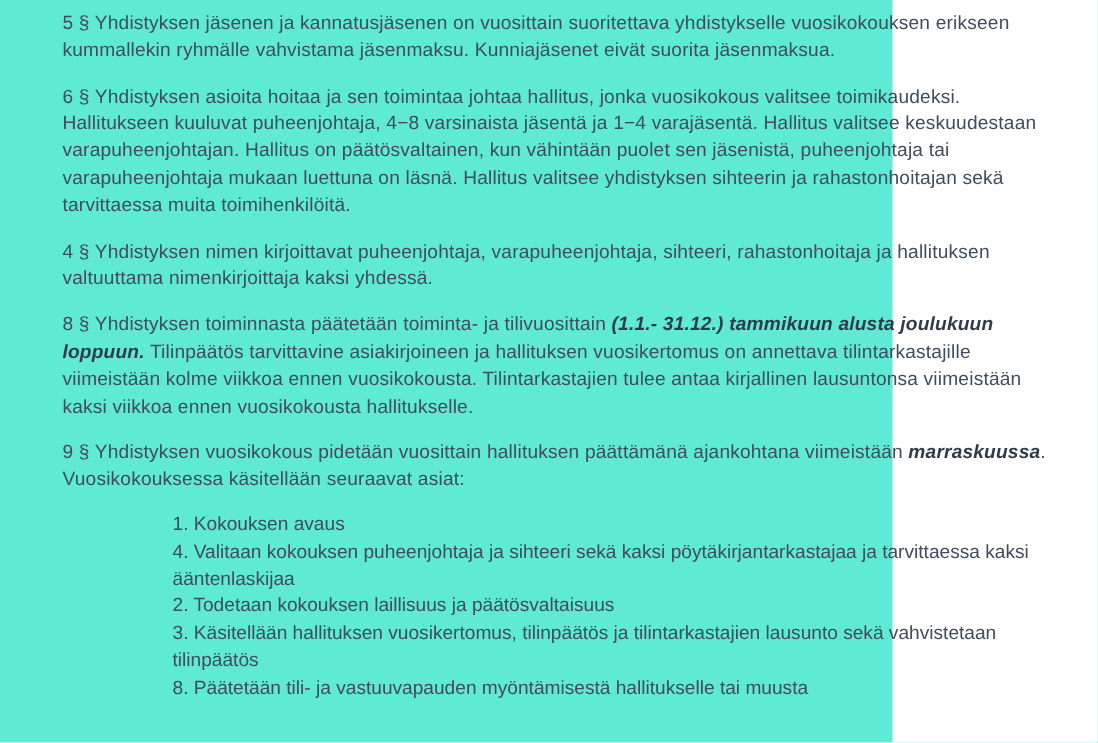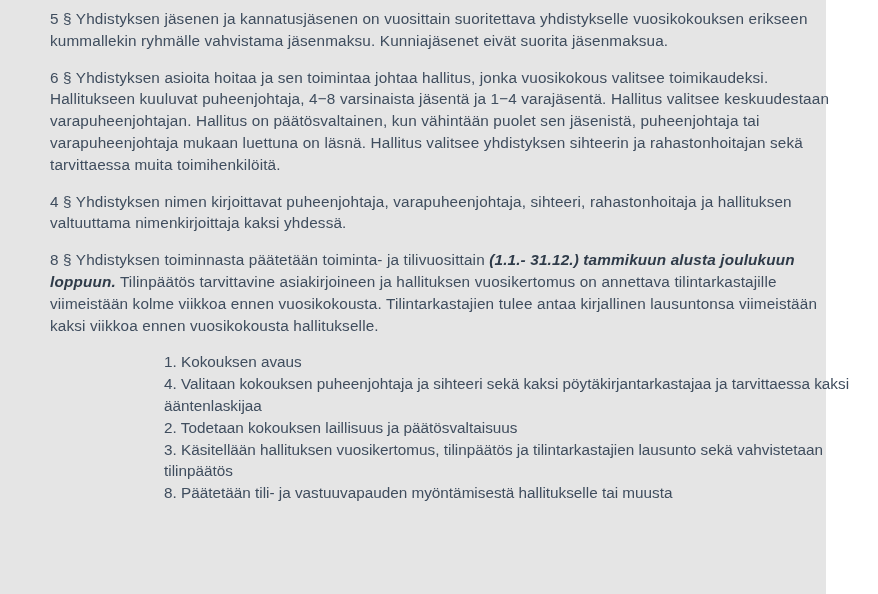--- a/index.html
+++ b/index.html
@@ -10,23 +10,23 @@
   body {
     width: 878px;
     height: 594px;
     overflow: hidden;
     font-family: "Liberation Sans", sans-serif;
     color: #3f4d5e;
     -webkit-font-smoothing: antialiased;
   }
   #doc {
     position: relative;
-    width: 826px;
+    width: 714px;
     height: 594px;
-    background: #e5e5e5;
+    background: #5eead4;
     padding: 0;
     box-sizing: border-box;
   }
   .page-body {
     position: absolute;
     left: 50px;
     top: 8px;
     width: 800px;
   }
   p.para {
@@ -52,38 +52,39 @@
   }
   ol.items li {
     font-size: 15.3px;
     line-height: 21.8px;
     color: #3f4d5e;
     margin: 0;
     padding: 0 0 0 0;
     text-indent: 0;
   }
   .list-wrap {
-    margin-left: 114px;
+    margin-left: 88px;
     width: 706px;
   }
 </style>
 </head>
 <body>
 
 <div id="doc">
   <div class="page-body">
 
     <p class="para">5 § Yhdistyksen jäsenen ja kannatusjäsenen on vuosittain suoritettava yhdistykselle vuosikokouksen erikseen kummallekin ryhmälle vahvistama jäsenmaksu. Kunniajäsenet eivät suorita jäsenmaksua.</p>
 
     <p class="para">6 § Yhdistyksen asioita hoitaa ja sen toimintaa johtaa hallitus, jonka vuosikokous valitsee toimikaudeksi. Hallitukseen kuuluvat puheenjohtaja, 4−8 varsinaista jäsentä ja 1−4 varajäsentä. Hallitus valitsee keskuudestaan varapuheenjohtajan. Hallitus on päätösvaltainen, kun vähintään puolet sen jäsenistä, puheenjohtaja tai varapuheenjohtaja mukaan luettuna on läsnä. Hallitus valitsee yhdistyksen sihteerin ja rahastonhoitajan sekä tarvittaessa muita toimihenkilöitä.</p>
 
     <p class="para">4 § Yhdistyksen nimen kirjoittavat puheenjohtaja, varapuheenjohtaja, sihteeri, rahastonhoitaja ja hallituksen valtuuttama nimenkirjoittaja kaksi yhdessä.</p>
 
     <p class="para"><span>8 § Yhdistyksen toiminnasta päätetään toiminta- ja tilivuosittain </span><span class="bi">(1.1.- 31.12.) tammikuun alusta joulukuun loppuun.</span><span> Tilinpäätös tarvittavine asiakirjoineen ja hallituksen vuosikertomus on annettava tilintarkastajille viimeistään kolme viikkoa ennen vuosikokousta. Tilintarkastajien tulee antaa kirjallinen lausuntonsa viimeistään kaksi viikkoa ennen vuosikokousta hallitukselle.</span></p>
 
+    <p class="para tight"><span>9 § Yhdistyksen vuosikokous pidetään vuosittain hallituksen päättämänä ajankohtana viimeistään </span><span class="bi">marraskuussa</span><span>. Vuosikokouksessa käsitellään seuraavat asiat:</span></p>
 
     <div class="list-wrap">
       <ol class="items">
         <li>1. Kokouksen avaus</li>
         <li>4. Valitaan kokouksen puheenjohtaja ja sihteeri sekä kaksi pöytäkirjantarkastajaa ja tarvittaessa kaksi ääntenlaskijaa</li>
         <li>2. Todetaan kokouksen laillisuus ja päätösvaltaisuus</li>
         <li>3. Käsitellään hallituksen vuosikertomus, tilinpäätös ja tilintarkastajien lausunto sekä vahvistetaan tilinpäätös</li>
         <li>8. Päätetään tili- ja vastuuvapauden myöntämisestä hallitukselle tai muusta</li>
       </ol>
     </div>

